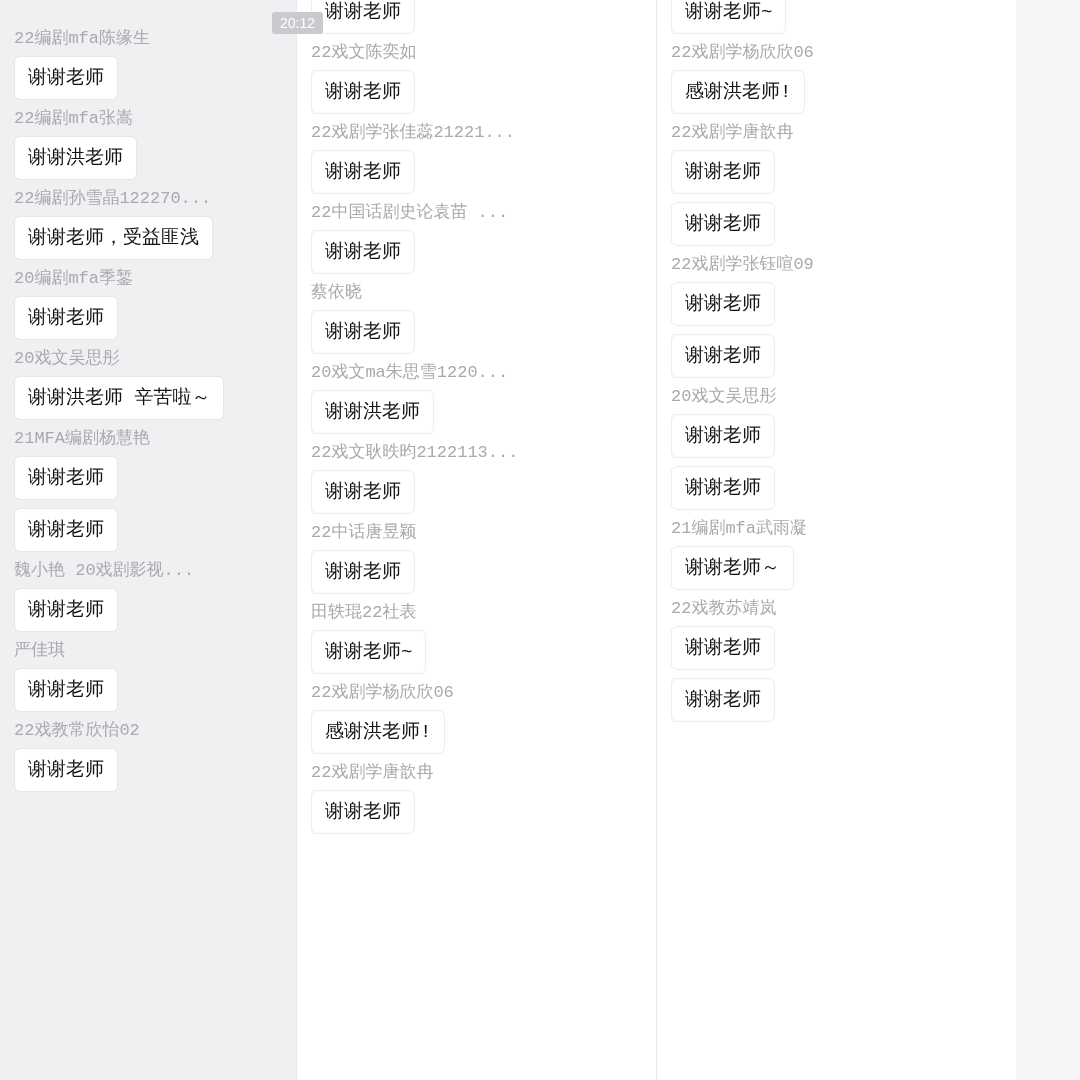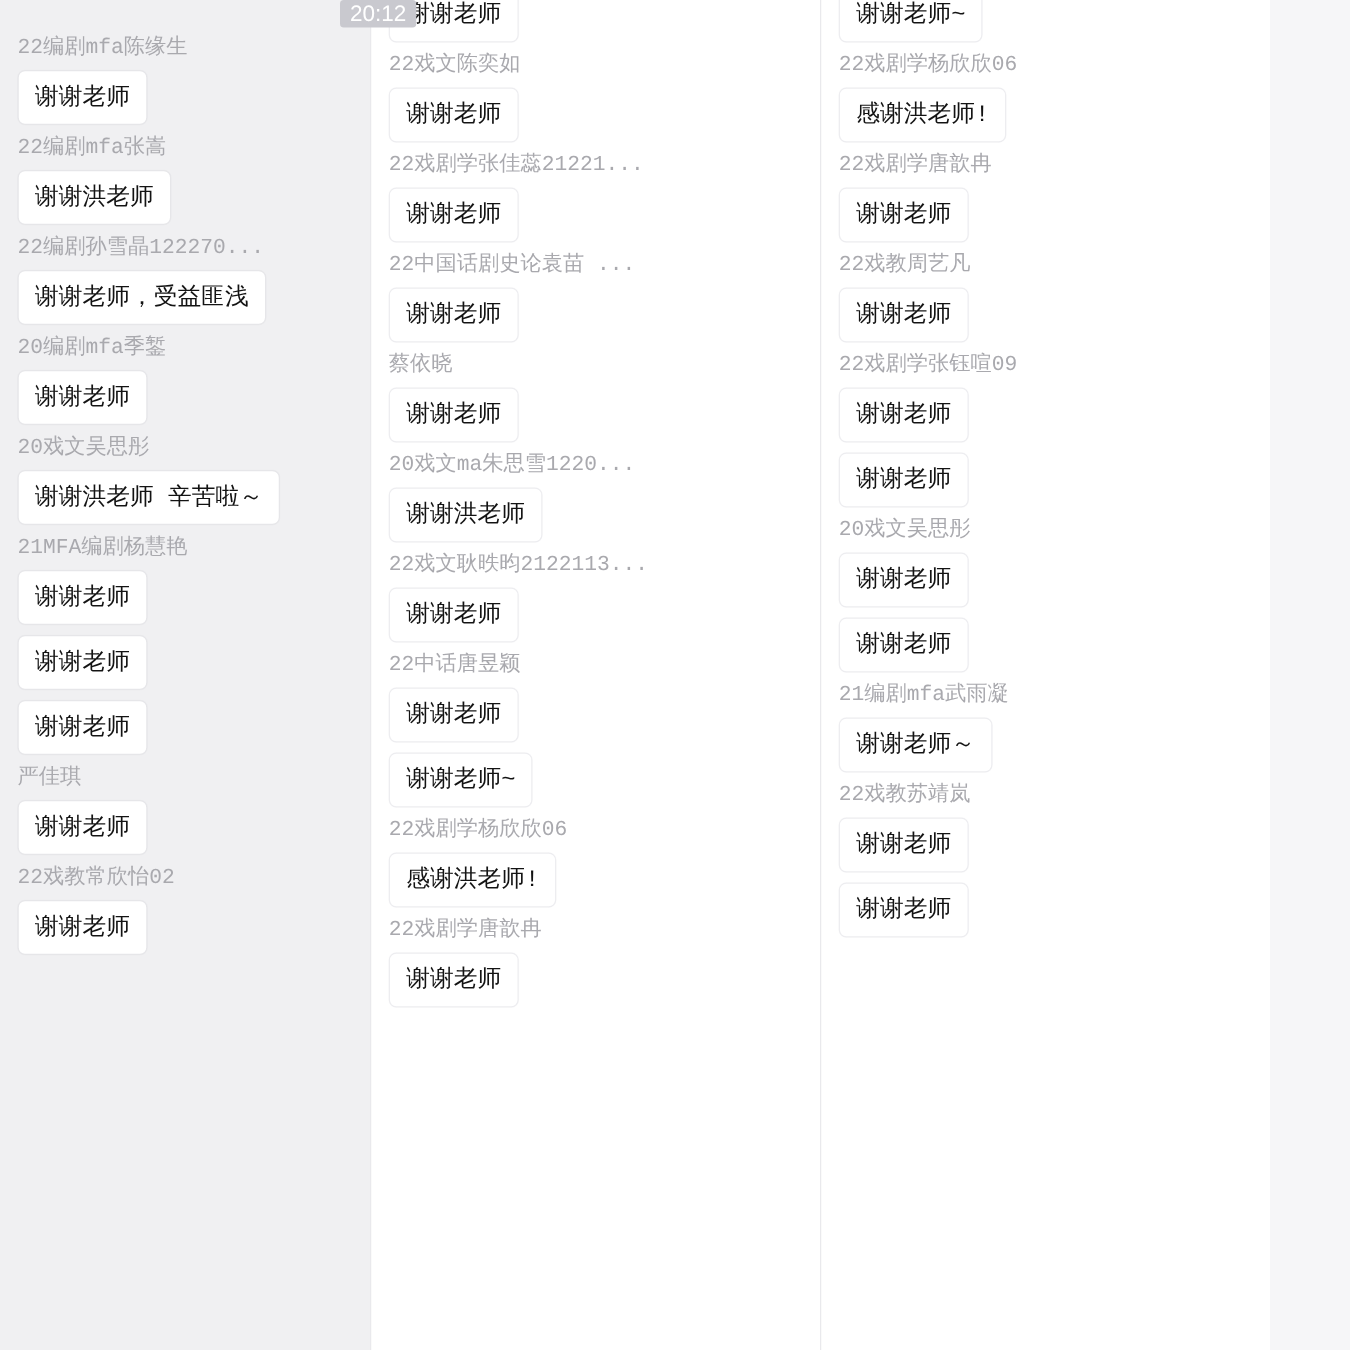--- a/index.html
+++ b/index.html
@@ -57,25 +57,25 @@
     line-height: 24px;
     box-shadow: 0 0 0 0.5px rgba(0,0,0,0.01);
     max-width: 320px;
     white-space: nowrap;
   }
   .col-1 .bubble {
     border-color: #e6e6e9;
   }
   .timestamp {
     position: absolute;
-    top: 0px;
+    top: 12px;
     left: 272px;
     background: #c9c9cf;
     color: #ffffff;
-    font-size: 18px;
+    font-size: 14px;
     line-height: 20px;
     padding: 1px 8px;
     border-radius: 3px;
     z-index: 5;
   }
   .col-offset-1 { padding-top: 28px; }
   .col-2 .inner { margin-top: -10px; }
   .col-3 .inner { margin-top: -10px; }
   .inner { display: block; }
 </style>
@@ -86,48 +86,48 @@
 
   <div class="column col-1">
     <div class="inner col-offset-1">
         <div class="msg"><div class="sender">22编剧mfa陈缘生</div><div class="bubble">谢谢老师</div></div>
         <div class="msg"><div class="sender">22编剧mfa张嵩</div><div class="bubble">谢谢洪老师</div></div>
         <div class="msg"><div class="sender">22编剧孙雪晶122270...</div><div class="bubble">谢谢老师，受益匪浅</div></div>
         <div class="msg"><div class="sender">20编剧mfa季錾</div><div class="bubble">谢谢老师</div></div>
         <div class="msg"><div class="sender">20戏文吴思彤</div><div class="bubble">谢谢洪老师 辛苦啦～</div></div>
         <div class="msg"><div class="sender">21MFA编剧杨慧艳</div><div class="bubble">谢谢老师</div></div>
         <div class="msg"><div class="bubble">谢谢老师</div></div>
-        <div class="msg"><div class="bubble">谢谢老师</div></div>
+        <div class="msg"><div class="sender">魏小艳 20戏剧影视...</div><div class="bubble">谢谢老师</div></div>
         <div class="msg"><div class="sender">严佳琪</div><div class="bubble">谢谢老师</div></div>
         <div class="msg"><div class="sender">22戏教常欣怡02</div><div class="bubble">谢谢老师</div></div>
       </div>
   </div>
 
   <div class="column col-2">
     <div class="inner">
         <div class="msg"><div class="bubble">谢谢老师</div></div>
         <div class="msg"><div class="sender">22戏文陈奕如</div><div class="bubble">谢谢老师</div></div>
         <div class="msg"><div class="sender">22戏剧学张佳蕊21221...</div><div class="bubble">谢谢老师</div></div>
         <div class="msg"><div class="sender">22中国话剧史论袁苗 ...</div><div class="bubble">谢谢老师</div></div>
         <div class="msg"><div class="sender">蔡依晓</div><div class="bubble">谢谢老师</div></div>
         <div class="msg"><div class="sender">20戏文ma朱思雪1220...</div><div class="bubble">谢谢洪老师</div></div>
         <div class="msg"><div class="sender">22戏文耿昳昀2122113...</div><div class="bubble">谢谢老师</div></div>
         <div class="msg"><div class="sender">22中话唐昱颖</div><div class="bubble">谢谢老师</div></div>
-        <div class="msg"><div class="bubble">谢谢老师~</div></div>
+        <div class="msg"><div class="sender">田轶琨22社表</div><div class="bubble">谢谢老师~</div></div>
         <div class="msg"><div class="sender">22戏剧学杨欣欣06</div><div class="bubble">感谢洪老师!</div></div>
         <div class="msg"><div class="sender">22戏剧学唐歆冉</div><div class="bubble">谢谢老师</div></div>
       </div>
   </div>
 
   <div class="column col-3">
     <div class="inner">
         <div class="msg"><div class="bubble">谢谢老师~</div></div>
         <div class="msg"><div class="sender">22戏剧学杨欣欣06</div><div class="bubble">感谢洪老师!</div></div>
         <div class="msg"><div class="sender">22戏剧学唐歆冉</div><div class="bubble">谢谢老师</div></div>
-        <div class="msg"><div class="sender">22戏教周艺凡</div><div class="bubble">谢谢老师</div></div>
+        <div class="msg"><div class="bubble">谢谢老师</div></div>
         <div class="msg"><div class="sender">22戏剧学张钰喧09</div><div class="bubble">谢谢老师</div></div>
         <div class="msg"><div class="bubble">谢谢老师</div></div>
         <div class="msg"><div class="sender">20戏文吴思彤</div><div class="bubble">谢谢老师</div></div>
         <div class="msg"><div class="bubble">谢谢老师</div></div>
         <div class="msg"><div class="sender">21编剧mfa武雨凝</div><div class="bubble">谢谢老师～</div></div>
         <div class="msg"><div class="sender">22戏教苏靖岚</div><div class="bubble">谢谢老师</div></div>
         <div class="msg"><div class="bubble">谢谢老师</div></div>
       </div>
   </div>
 

